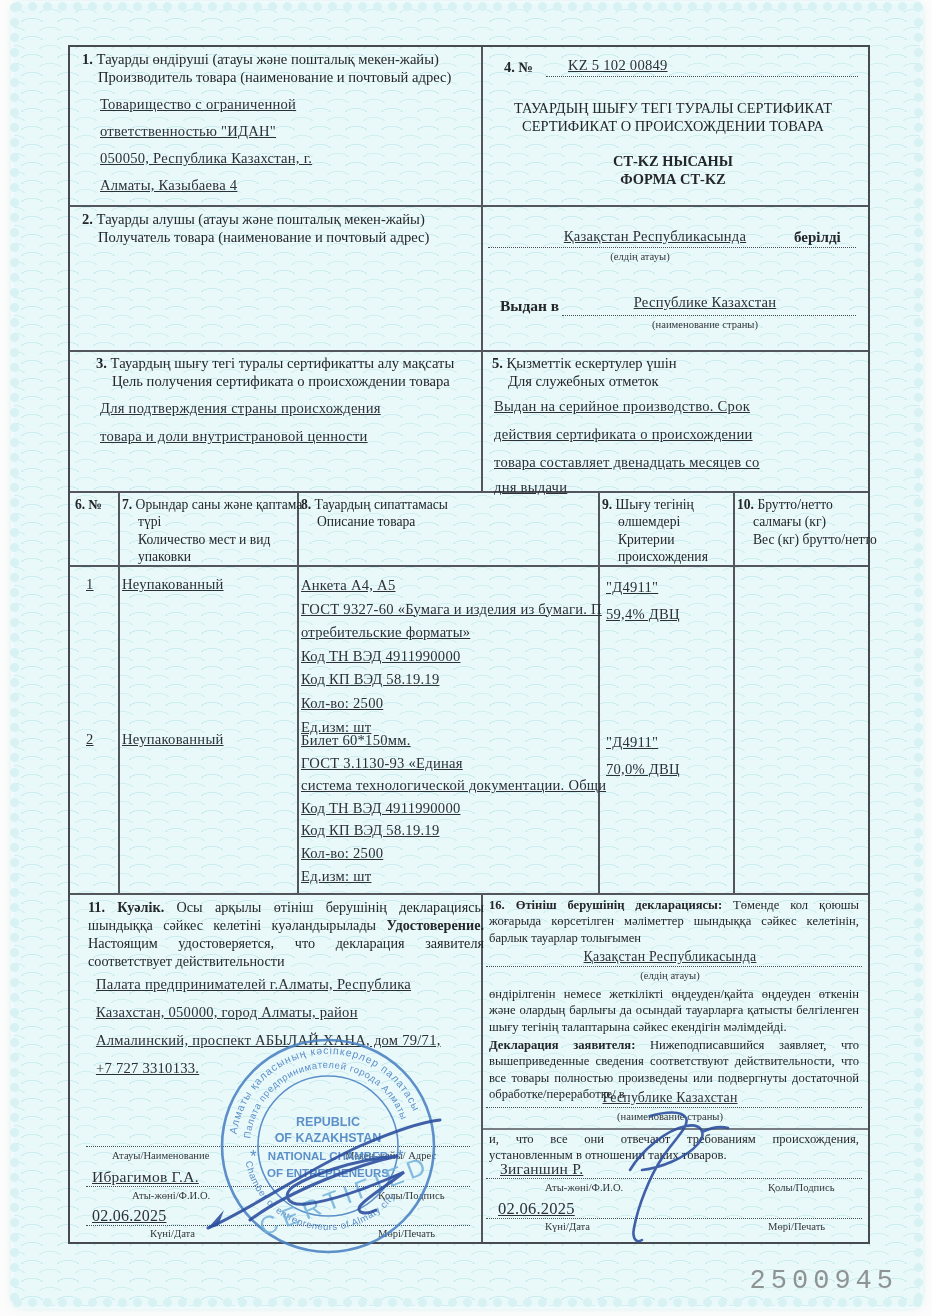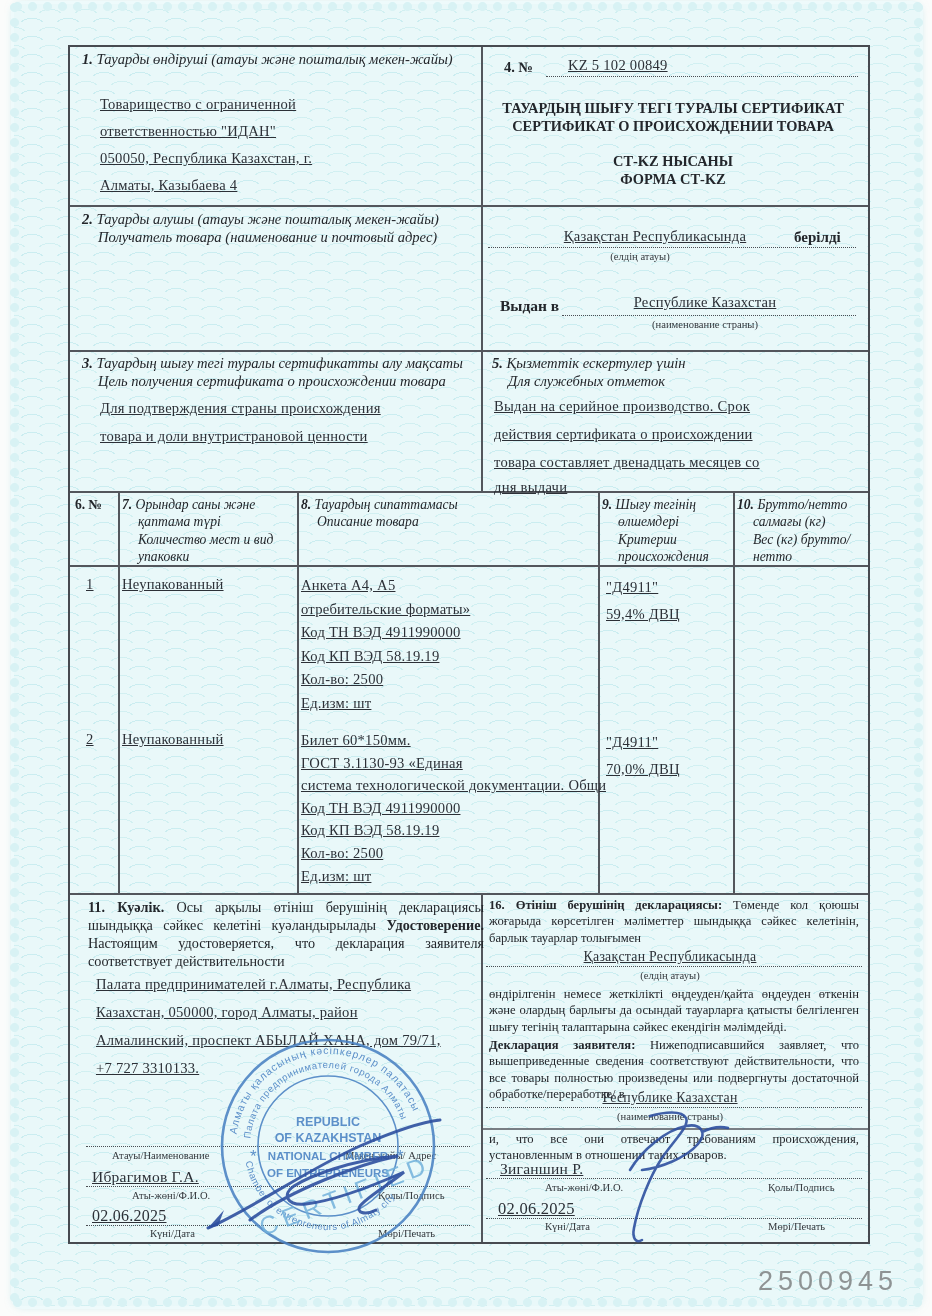--- a/index.html
+++ b/index.html
@@ -26,24 +26,24 @@
   .ln{position:absolute;background:#53565c;}
   .hl{height:1.5px;}
   .vl{width:1.5px;}
 
   .form{font-size:14.6px;line-height:1.22;}
   .typed{font-size:14.6px;letter-spacing:.25px;color:#2c3037;white-space:nowrap;text-decoration:underline;}
   .b{font-weight:bold;}
   .sm{font-size:10.6px;color:#34383d;text-align:center;}
   .dot{border-bottom:1.8px dotted #4a4e54;}
   .ctr{text-align:center;}
-  .hang{padding-left:16px;text-indent:-16px;font-style:italic;}
+  .hang{padding-left:16px;text-indent:-16px;}
   .hdr{font-size:13.6px;line-height:1.28;}
   .p12{font-size:12.6px;line-height:16.4px;text-align:justify;}
-  .serial{font-family:Liberation Sans, sans-serif;font-size:27px;letter-spacing:5px;color:#8e9394;}
+  .serial{font-family:Liberation Mono, monospace;font-size:27px;letter-spacing:5px;color:#8e9394;}
   svg text{font-family:"Liberation Sans",sans-serif;}
 </style>
 </head>
 <body>
 
 <div class="sheet">
   <div class="cert-bg"></div>
   <div class="edge t"></div>
   <div class="edge b"></div>
   <div class="edge l"></div>
@@ -59,30 +59,31 @@
     <div class="ln vl" style="left:411px;top:846px;bottom:0"></div>
     <div class="ln vl" style="left:48px;top:444px;height:402px"></div>
     <div class="ln vl" style="left:227px;top:444px;height:402px"></div>
     <div class="ln vl" style="left:528px;top:444px;height:402px"></div>
     <div class="ln vl" style="left:663px;top:444px;height:402px"></div>
     <div class="ln hl" style="left:412px;right:0;top:1081px;opacity:.75"></div>
   </div>
 
   <div class="abs form hang" style="left:82px;top:51px;width:396px">
     <span class="b">1.</span> <span>Тауарды өндіруші (атауы және пошталық мекен-жайы)</span><br>
+    <span>Производитель товара (наименование и почтовый адрес)</span>
   </div>
   <div class="abs typed" style="left:100px;top:96px">Товарищество с ограниченной</div>
   <div class="abs typed" style="left:100px;top:123px">ответственностью "ИДАН"</div>
   <div class="abs typed" style="left:100px;top:150px">050050, Республика Казахстан, г.</div>
   <div class="abs typed" style="left:100px;top:177px">Алматы, Казыбаева 4</div>
 
   <div class="abs form b" style="left:504px;top:59px">4. №</div>
   <div class="abs dot" style="left:546px;top:59px;width:312px;height:17px"></div>
   <div class="abs typed" style="left:568px;top:57px">KZ 5 102 00849</div>
-  <div class="abs ctr" style="left:486px;top:99px;width:374px;font-size:14.4px;font-weight:700;line-height:18px">
+  <div class="abs ctr" style="left:486px;top:99px;width:374px;font-size:14.4px;font-weight:400;line-height:18px">
     <div>ТАУАРДЫҢ ШЫҒУ ТЕГІ ТУРАЛЫ СЕРТИФИКАТ</div>
     <div>СЕРТИФИКАТ О ПРОИСХОЖДЕНИИ ТОВАРА</div>
   </div>
   <div class="abs ctr" style="left:486px;top:152px;width:374px;font-size:14.4px;font-weight:700;line-height:18px">
     <div>СТ-KZ НЫСАНЫ</div>
     <div>ФОРМА СТ-KZ</div>
   </div>
 
   <div class="abs form hang" style="left:82px;top:211px;width:396px">
     <span class="b">2.</span> <span>Тауарды алушы (атауы және пошталық мекен-жайы)</span><br>
@@ -91,21 +92,21 @@
 
   <div class="abs dot" style="left:488px;top:231px;width:368px;height:16px"></div>
   <div class="abs typed ctr" style="left:530px;top:228px;width:250px;background:transparent">Қазақстан Республикасында</div>
   <div class="abs b" style="left:794px;top:229px;font-size:15px">берілді</div>
   <div class="abs sm ctr" style="left:540px;top:251px;width:200px">(елдің атауы)</div>
   <div class="abs b" style="left:500px;top:297px;font-size:15.5px">Выдан в</div>
   <div class="abs dot" style="left:562px;top:299px;width:294px;height:16px"></div>
   <div class="abs typed ctr" style="left:590px;top:294px;width:230px">Республике Казахстан</div>
   <div class="abs sm ctr" style="left:600px;top:319px;width:210px">(наименование страны)</div>
 
-  <div class="abs form hang" style="left:82px;top:355px;width:396px">
+  <div class="abs form hang" style="left:96px;top:355px;width:396px">
     <span class="b">3.</span> <span>Тауардың шығу тегі туралы сертификатты алу мақсаты</span><br>
     <span>Цель получения сертификата о происхождении товара</span>
   </div>
   <div class="abs typed" style="left:100px;top:400px">Для подтверждения страны происхождения</div>
   <div class="abs typed" style="left:100px;top:428px">товара и доли внутристрановой ценности</div>
 
   <div class="abs form hang" style="left:492px;top:355px;width:370px">
     <span class="b">5.</span> <span>Қызметтік ескертулер үшін</span><br>
     <span>Для служебных отметок</span>
   </div>
@@ -129,20 +130,21 @@
   </div>
   <div class="abs hdr hang" style="left:737px;top:496px;width:126px">
     <span class="b">10.</span> <span>Брутто/нетто салмағы (кг)</span><br>
     <span>Вес (кг) брутто/нетто</span>
   </div>
 
   <div class="abs typed" style="left:86px;top:576px">1</div>
   <div class="abs typed" style="left:122px;top:576px">Неупакованный</div>
   <div class="abs" style="left:301px;top:574px;line-height:23.6px">
     <div class="typed">Анкета А4, А5</div>
+    <div class="typed">ГОСТ 9327-60 «Бумага и изделия из бумаги. П</div>
     <div class="typed">отребительские форматы»</div>
     <div class="typed">Код ТН ВЭД 4911990000</div>
     <div class="typed">Код КП ВЭД 58.19.19</div>
     <div class="typed">Кол-во: 2500</div>
     <div class="typed">Ед.изм: шт</div>
   </div>
   <div class="abs" style="left:606px;top:574px;line-height:27px">
     <div class="typed">"Д4911"</div>
     <div class="typed">59,4% ДВЦ</div>
   </div>

